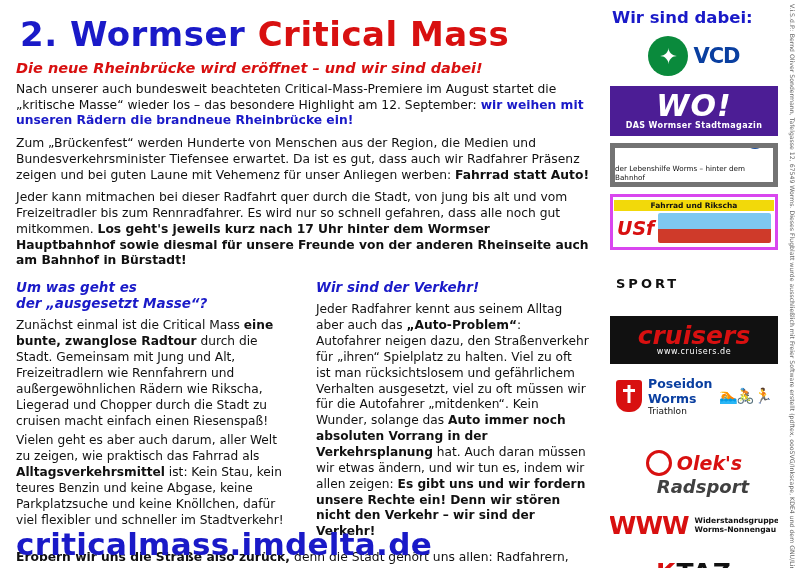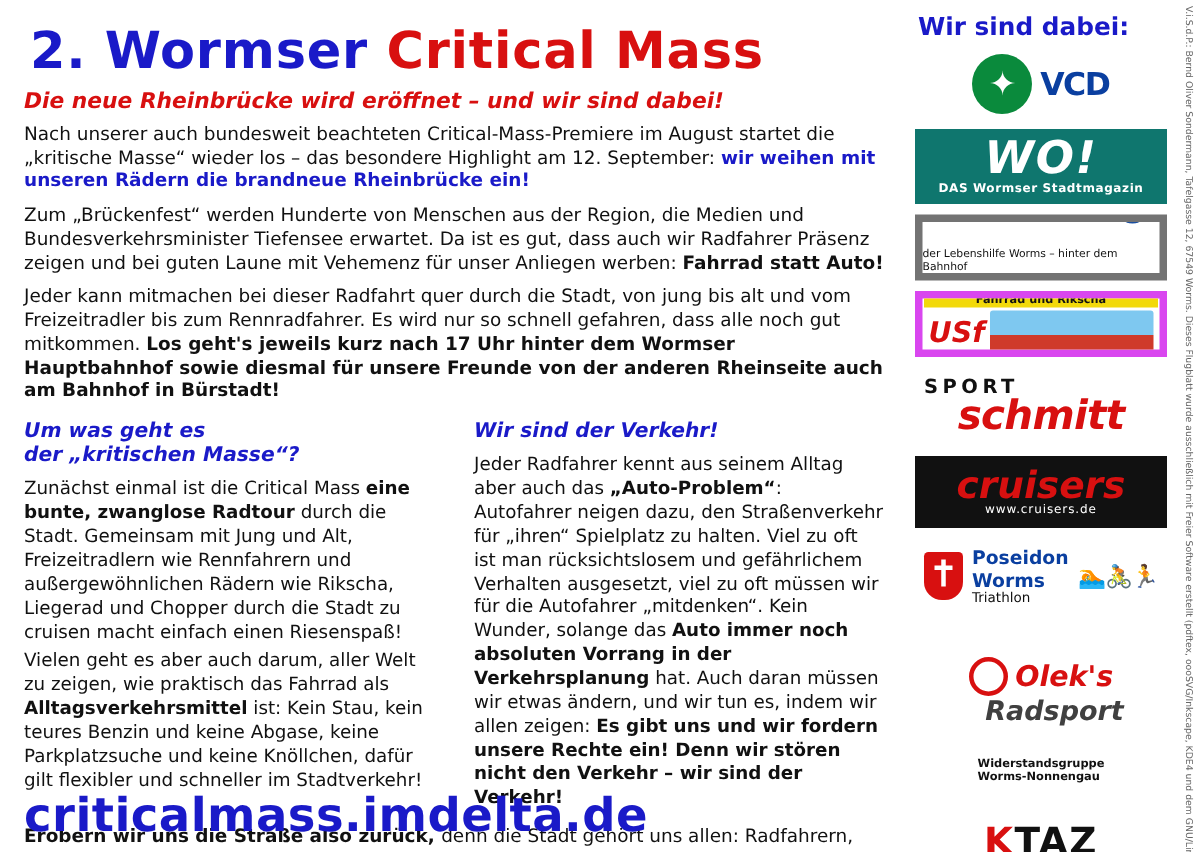--- a/index.html
+++ b/index.html
@@ -84,33 +84,33 @@
     width:40px;height:40px;border-radius:50%;
     background:#0a8a3c;display:flex;align-items:center;justify-content:center;
     color:#fff;font-size:22px;
   }
   .vcd-txt{display:flex;align-items:center;gap:4px;}
   .vcd-big{font-size:21px;font-weight:bold;color:#0a3fa0;letter-spacing:-1px;}
   .vcd-sub{font-size:8px;line-height:1.15;color:#0a3fa0;font-weight:bold;}
   .vcd-sub .l2{color:#333;font-weight:normal;}
 
   
-  .wo{height:50px;background:#0f766e;flex-direction:column;justify-content:center;}
+  .wo{height:50px;background:#4c1d95;flex-direction:column;justify-content:center;}
   .wo-word{font-size:30px;font-weight:bold;color:#fff;font-style:italic;letter-spacing:1px;line-height:0.95;}
   .wo-sub{font-size:8px;color:#fff;font-weight:bold;letter-spacing:0.4px;}
 
   
   .rh{height:44px;border:5px solid #737373;flex-direction:column;justify-content:flex-end;}
   .rh-row{display:flex;align-items:center;gap:8px;}
   .rh-word{font-size:20px;font-weight:bold;color:#d81010;letter-spacing:0.5px;}
   .rh-circ{width:22px;height:22px;border-radius:50%;background:#1a4fa0;}
   .rh-sub{font-size:7.2px;color:#111;margin-top:14px;}
 
   
-  .usf{height:44px;background:#fff;border:5px solid #d946ef;flex-direction:column;padding:1px;}
+  .usf{height:56px;background:#fff;border:3px solid #d946ef;flex-direction:column;padding:1px;}
   .usf-top{background:#f2d90a;width:100%;text-align:center;font-size:7.5px;font-weight:bold;color:#111;padding:1px 0;}
   .usf-body{display:flex;align-items:center;gap:4px;width:100%;padding:2px 3px;box-sizing:border-box;}
   .usf-logo{font-size:19px;font-weight:bold;color:#d81010;font-style:italic;}
   .usf-pic{flex:1;height:30px;background:linear-gradient(180deg,#7ec8f0 0 55%,#cf3a2a 55% 100%);border-radius:2px;}
 
   
   .ss{height:52px;flex-direction:column;justify-content:center;}
   .ss-sport{font-size:13px;font-weight:bold;color:#111;letter-spacing:3px;align-self:flex-start;margin-left:6px;}
   .ss-name{font-size:27px;font-weight:bold;color:#d81010;font-style:italic;letter-spacing:-0.5px;line-height:0.9;}
 
@@ -183,27 +183,27 @@
 
     <div class="intro">
       <span>Jeder kann mitmachen bei dieser Radfahrt quer durch die Stadt, von jung bis alt und vom Freizeitradler bis zum Rennradfahrer. Es wird nur so schnell gefahren, dass alle noch gut mitkommen. </span><b>Los geht's jeweils kurz nach 17 Uhr hinter dem Wormser Hauptbahnhof sowie diesmal für unsere Freunde von der anderen Rheinseite auch am Bahnhof in Bürstadt!</b>
     </div>
 
     <div class="cols">
 
       <div class="col">
         <div class="colhead">
           <span>Um was geht es</span><br>
-          <span>der „kritischen Masse“?</span>
+          <span>der „ausgesetzt Masse“?</span>
         </div>
         <div class="coltext">
           <span>Zunächst einmal ist die Critical Mass </span><b>eine bunte, zwanglose Radtour</b><span> durch die Stadt. Gemeinsam mit Jung und Alt, Freizeitradlern wie Rennfahrern und außergewöhnlichen Rädern wie Rikscha, Liegerad und Chopper durch die Stadt zu cruisen macht einfach einen Riesenspaß!</span>
         </div>
         <div class="coltext" style="margin-top:4px;">
-          <span>Vielen geht es aber auch darum, aller Welt zu zeigen, wie praktisch das Fahrrad als </span><b>Alltagsverkehrsmittel</b><span> ist: Kein Stau, kein teures Benzin und keine Abgase, keine Parkplatzsuche und keine Knöllchen, dafür gilt flexibler und schneller im Stadtverkehr!</span>
+          <span>Vielen geht es aber auch darum, aller Welt zu zeigen, wie praktisch das Fahrrad als </span><b>Alltagsverkehrsmittel</b><span> ist: Kein Stau, kein teures Benzin und keine Abgase, keine Parkplatzsuche und keine Knöllchen, dafür viel flexibler und schneller im Stadtverkehr!</span>
         </div>
       </div>
 
       <div class="col">
         <div class="colhead">Wir sind der Verkehr!</div>
         <div class="coltext">
           <span>Jeder Radfahrer kennt aus seinem Alltag aber auch das </span><b>„Auto-Problem“</b><span>: Autofahrer neigen dazu, den Straßenverkehr für „ihren“ Spielplatz zu halten. Viel zu oft ist man rücksichtslosem und gefährlichem Verhalten ausgesetzt, viel zu oft müssen wir für die Autofahrer „mitdenken“. Kein Wunder, solange das </span><b>Auto immer noch absoluten Vorrang in der Verkehrsplanung</b><span> hat. Auch daran müssen wir etwas ändern, und wir tun es, indem wir allen zeigen: </span><b class="blue">Es gibt uns und wir fordern unsere Rechte ein! Denn wir stören nicht den Verkehr – wir sind der Verkehr!</b>
         </div>
       </div>
 
@@ -242,21 +242,20 @@
     <div class="logo usf">
       <div class="usf-top">Fahrrad und Rikscha</div>
       <div class="usf-body">
         <div class="usf-logo">USf</div>
         <div class="usf-pic"></div>
       </div>
     </div>
 
     <div class="logo ss">
       <div class="ss-sport">SPORT</div>
-      <div class="ss-name">schmitt</div>
     </div>
 
     <div class="logo cr">
       <div class="cr-name">cruisers</div>
       <div class="cr-url">www.cruisers.de</div>
     </div>
 
     <div class="logo pd">
       <div class="pd-shield"></div>
       <div class="pd-txt">
@@ -268,20 +267,21 @@
 
     <div class="logo ok">
       <div class="ok-row">
         <div class="ok-ring"></div>
         <div class="ok-n1">Olek's</div>
       </div>
       <div class="ok-n2">Radsport</div>
     </div>
 
     <div class="logo www">
+      <div class="www-w">WWW</div>
       <div class="www-t">
         <div>Widerstandsgruppe</div>
         <div>Worms-Nonnengau</div>
       </div>
     </div>
 
     <div class="logo kz">
       <div class="kz-word">
         <span>K</span><span class="blk">TAZ</span>
       </div>

